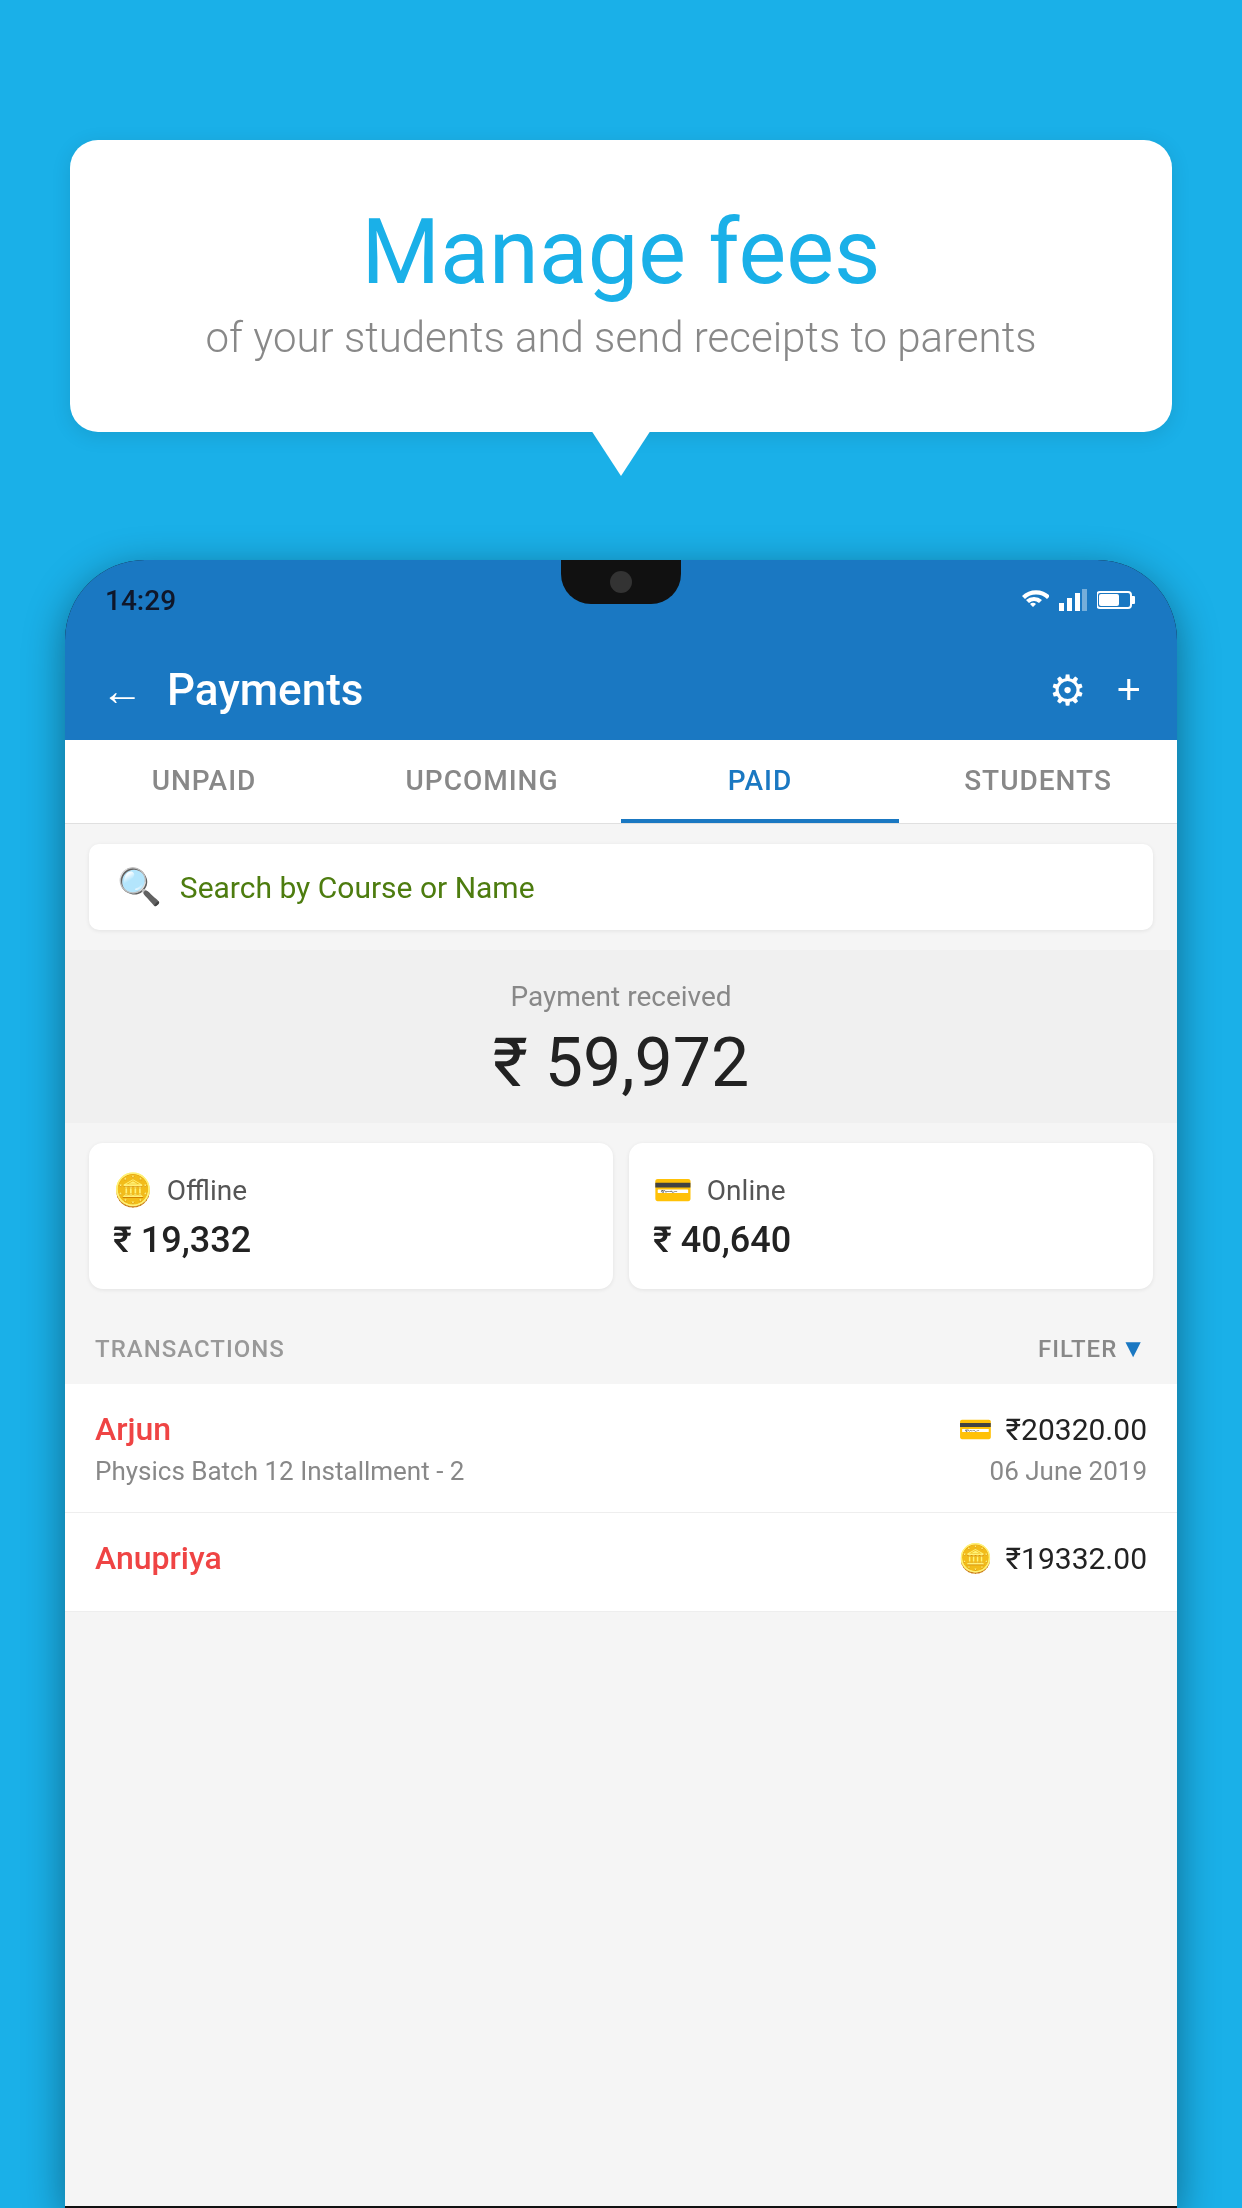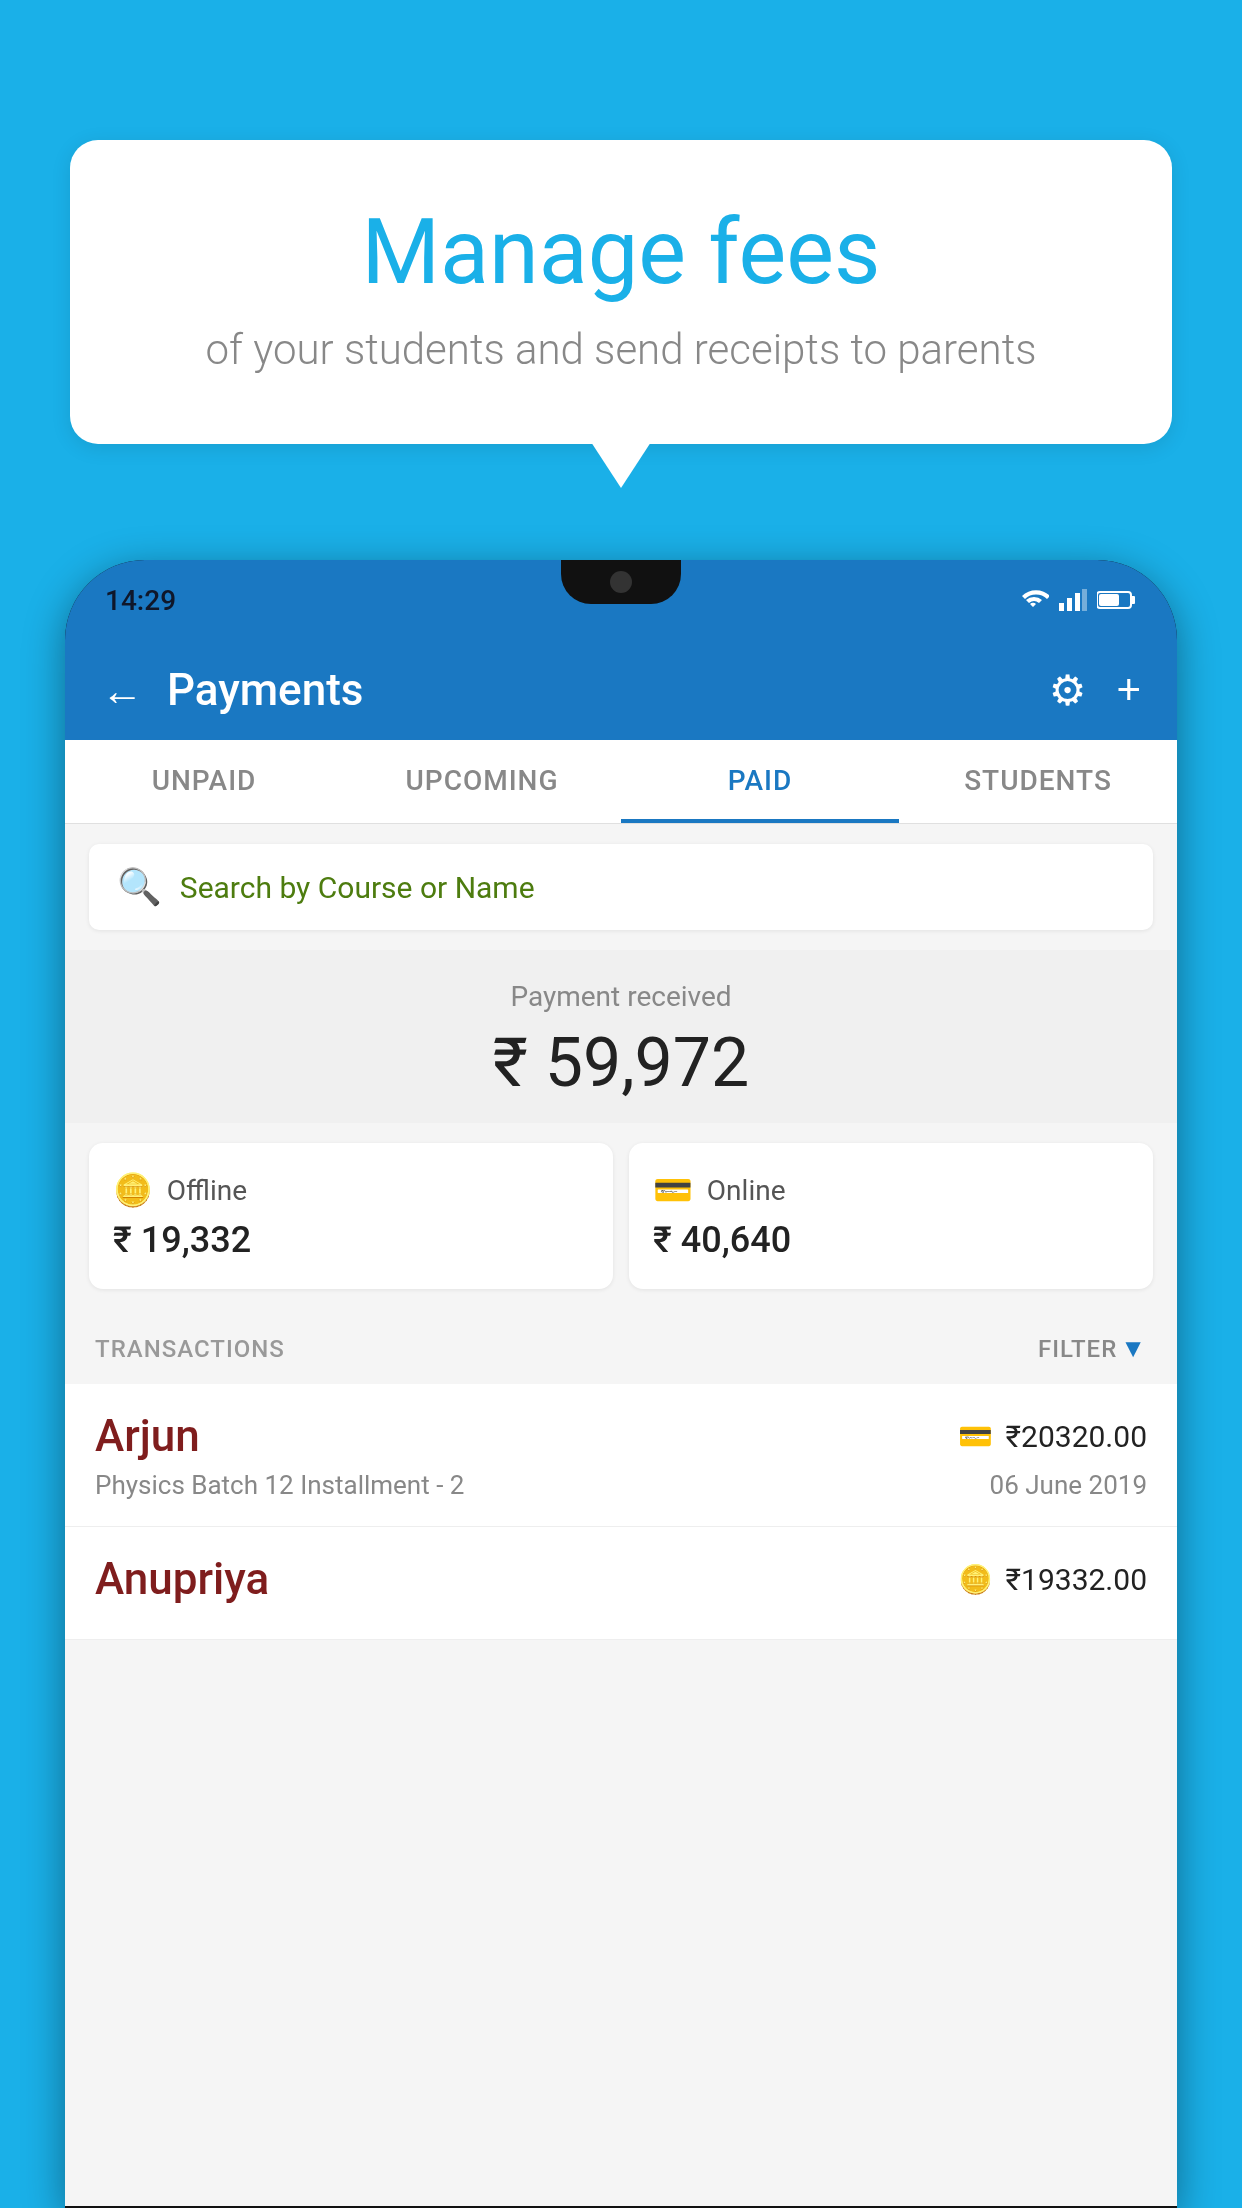--- a/index.html
+++ b/index.html
@@ -36,21 +36,21 @@
       height: 0;
       border-left: 30px solid transparent;
       border-right: 30px solid transparent;
       border-top: 46px solid white;
     }
 
     .speech-bubble h1 {
       font-size: 90px;
       font-weight: 400;
       color: #1ab0e8;
-      margin-bottom: 20px;
+      margin-bottom: 8px;
     }
 
     .speech-bubble p {
       font-size: 42px;
       color: #888;
       font-weight: 300;
     }
 
     
     .phone-frame {
@@ -306,23 +306,23 @@
     }
 
     .transaction-top {
       display: flex;
       justify-content: space-between;
       align-items: center;
       margin-bottom: 8px;
     }
 
     .transaction-name {
-      font-size: 44px;
-      font-weight: 500;
-      color: #7f1d1d;
+      font-size: 32px;
+      font-weight: 500;
+      color: #ef4444;
     }
 
     .transaction-amount-wrap {
       display: flex;
       align-items: center;
       gap: 12px;
     }
 
     .transaction-amount {
       font-size: 30px;

